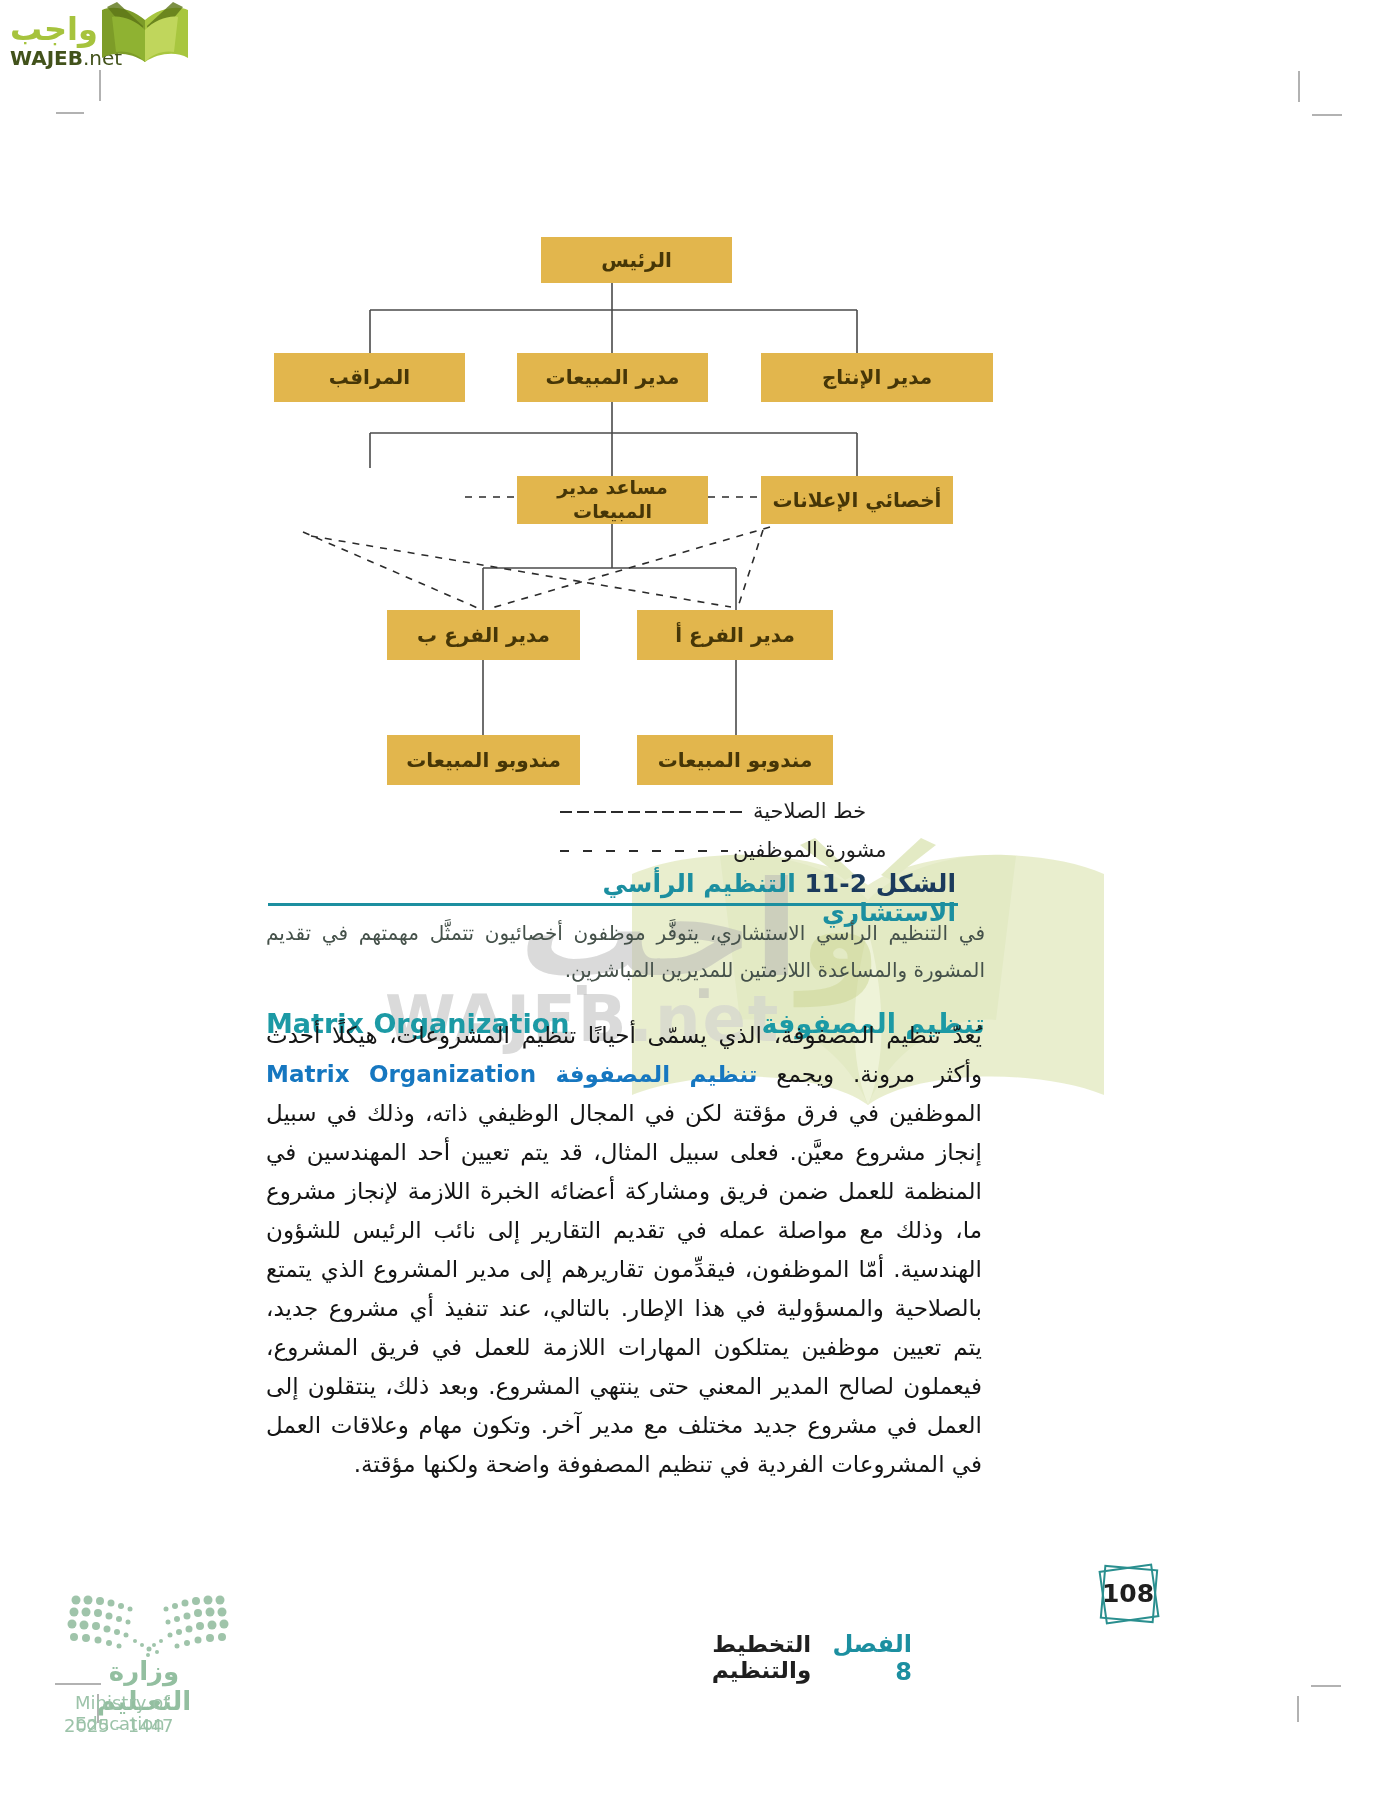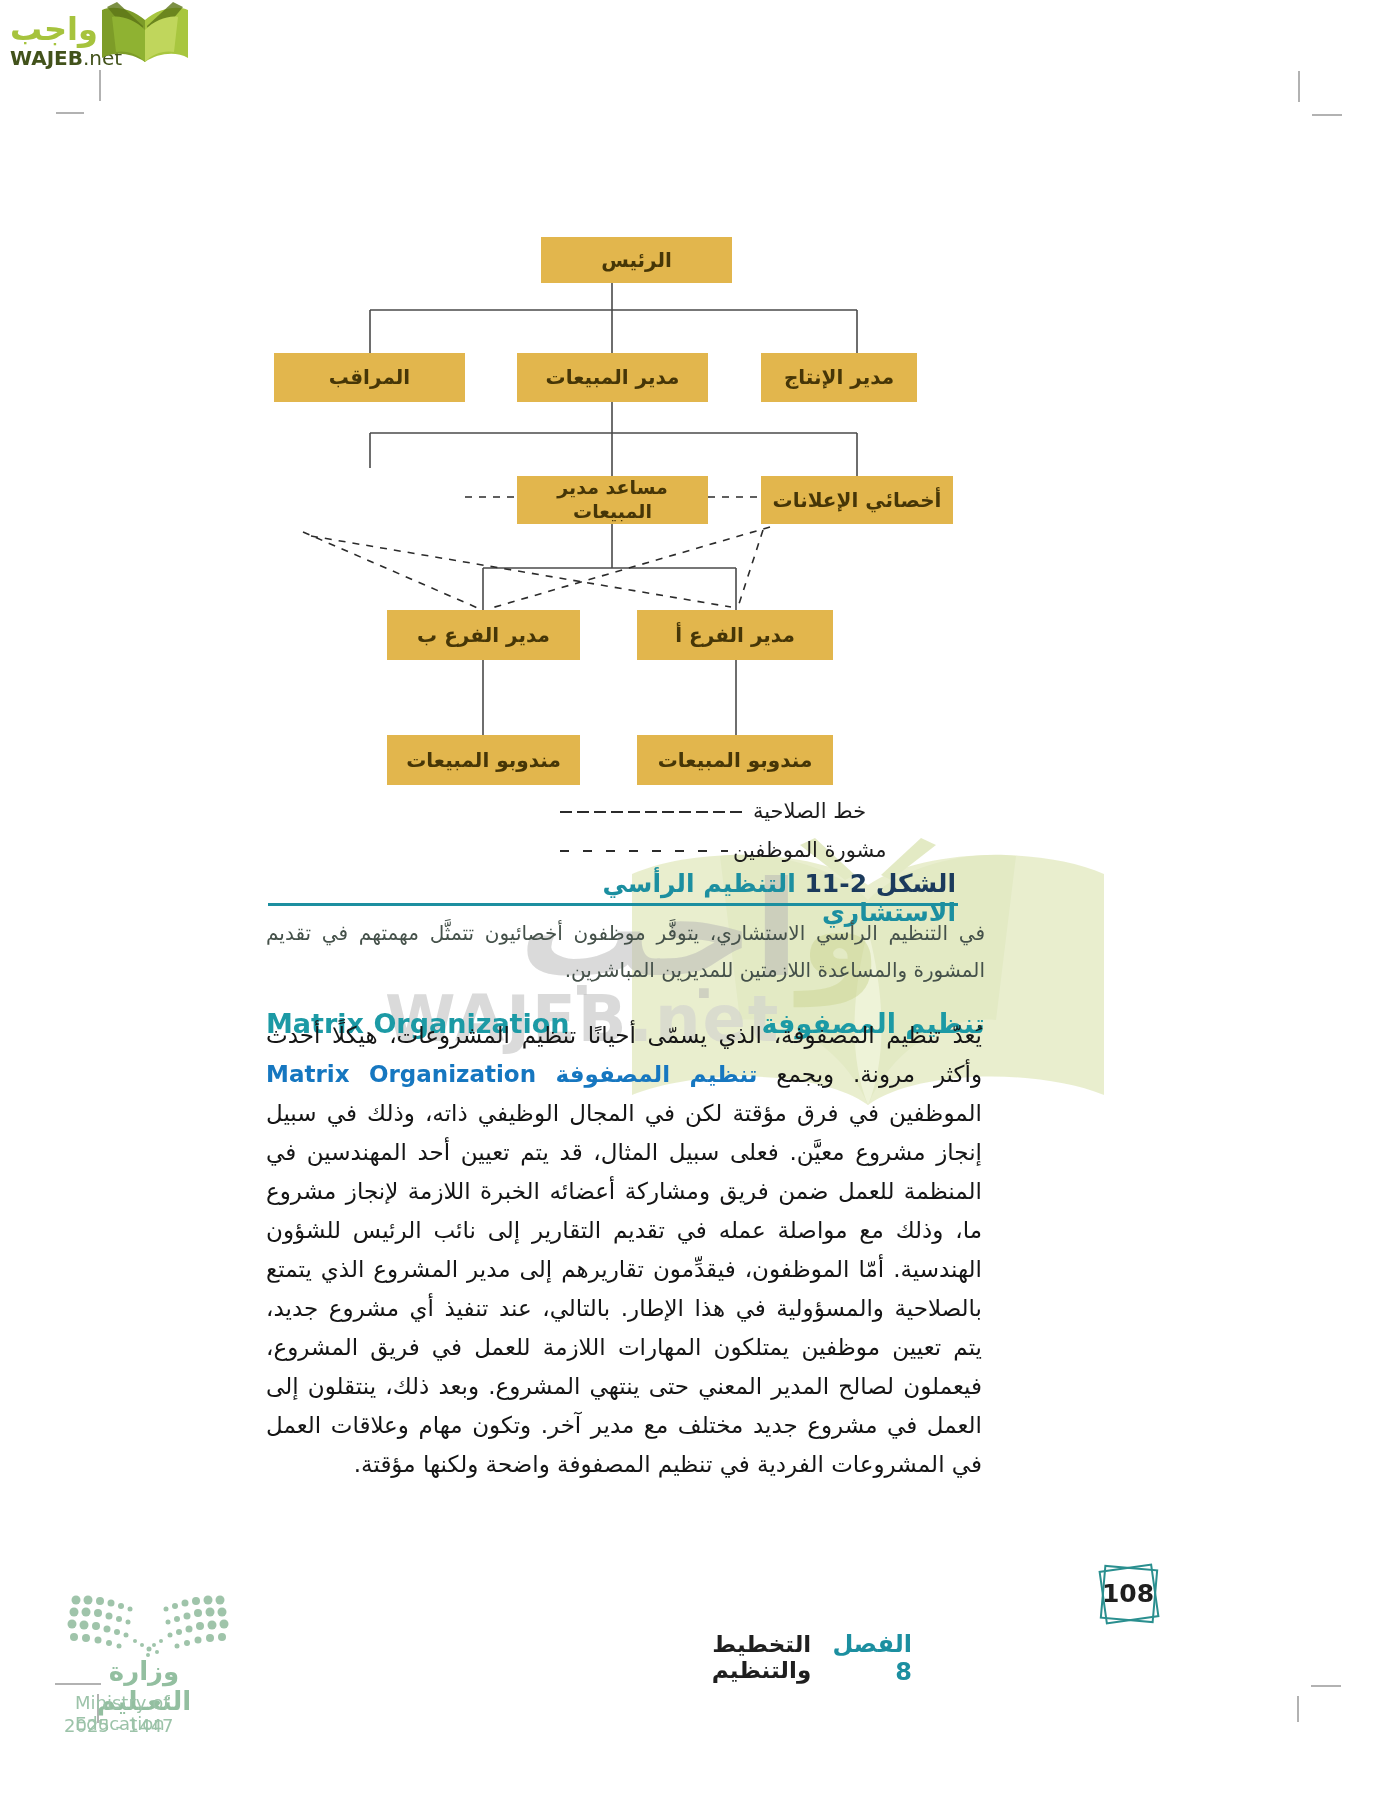--- a/index.html
+++ b/index.html
@@ -130,21 +130,21 @@
       <path d="M763 530 L738 607"></path>
     </g>
 
     <line x1="560" y1="812" x2="747" y2="812" stroke="#2b2b2b" stroke-width="2" stroke-dasharray="12 5"></line>
     <line x1="560" y1="851" x2="728" y2="851" stroke="#2b2b2b" stroke-width="2" stroke-dasharray="9 14"></line>
   </svg>
 
   <div class="node" style="left:517px;top:237px;width:191px;height:46px;margin-left:24px;">الرئيس</div>
   <div class="node" style="left:274px;top:353px;width:191px;height:49px;">المراقب</div>
   <div class="node" style="left:517px;top:353px;width:191px;height:49px;">مدير المبيعات</div>
-  <div class="node" style="left:761px;top:353px;width:156px;height:49px;">مدير الإنتاج</div>
+  <div class="node" style="left:761px;top:353px;width:232px;height:49px;">مدير الإنتاج</div>
   <div class="node" style="left:517px;top:476px;width:191px;height:48px;font-size:19px;">مساعد مدير المبيعات</div>
   <div class="node" style="left:761px;top:476px;width:192px;height:48px;">أخصائي الإعلانات</div>
   <div class="node" style="left:387px;top:610px;width:193px;height:50px;">مدير الفرع ب</div>
   <div class="node" style="left:637px;top:610px;width:196px;height:50px;">مدير الفرع أ</div>
   <div class="node" style="left:387px;top:735px;width:193px;height:50px;">مندوبو المبيعات</div>
   <div class="node" style="left:637px;top:735px;width:196px;height:50px;">مندوبو المبيعات</div>
 
   <div class="legend-label" style="left:753px;top:799px;">خط الصلاحية</div>
   <div class="legend-label" style="left:733px;top:838px;">مشورة الموظفين</div>
 

